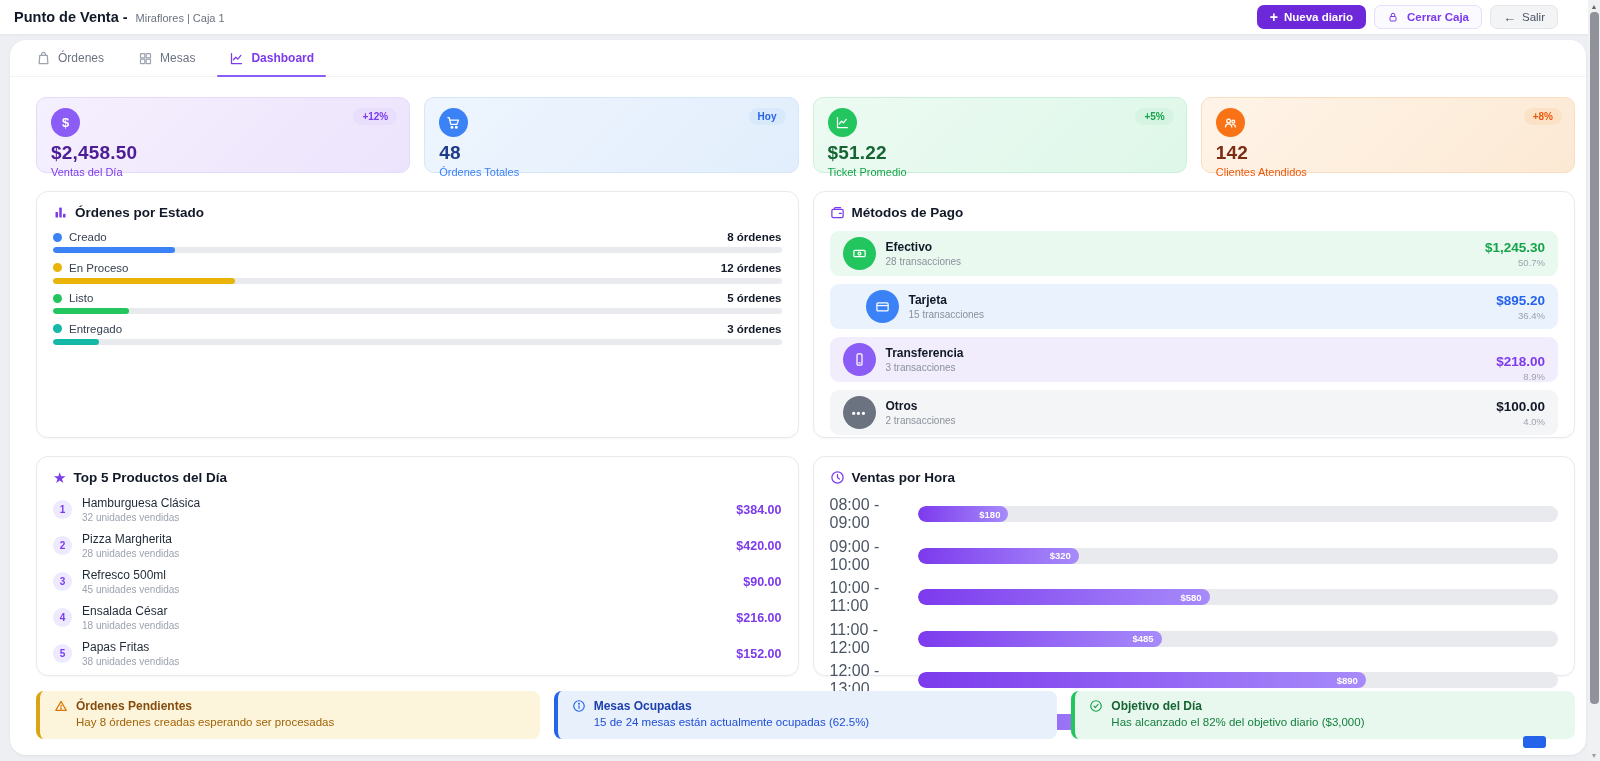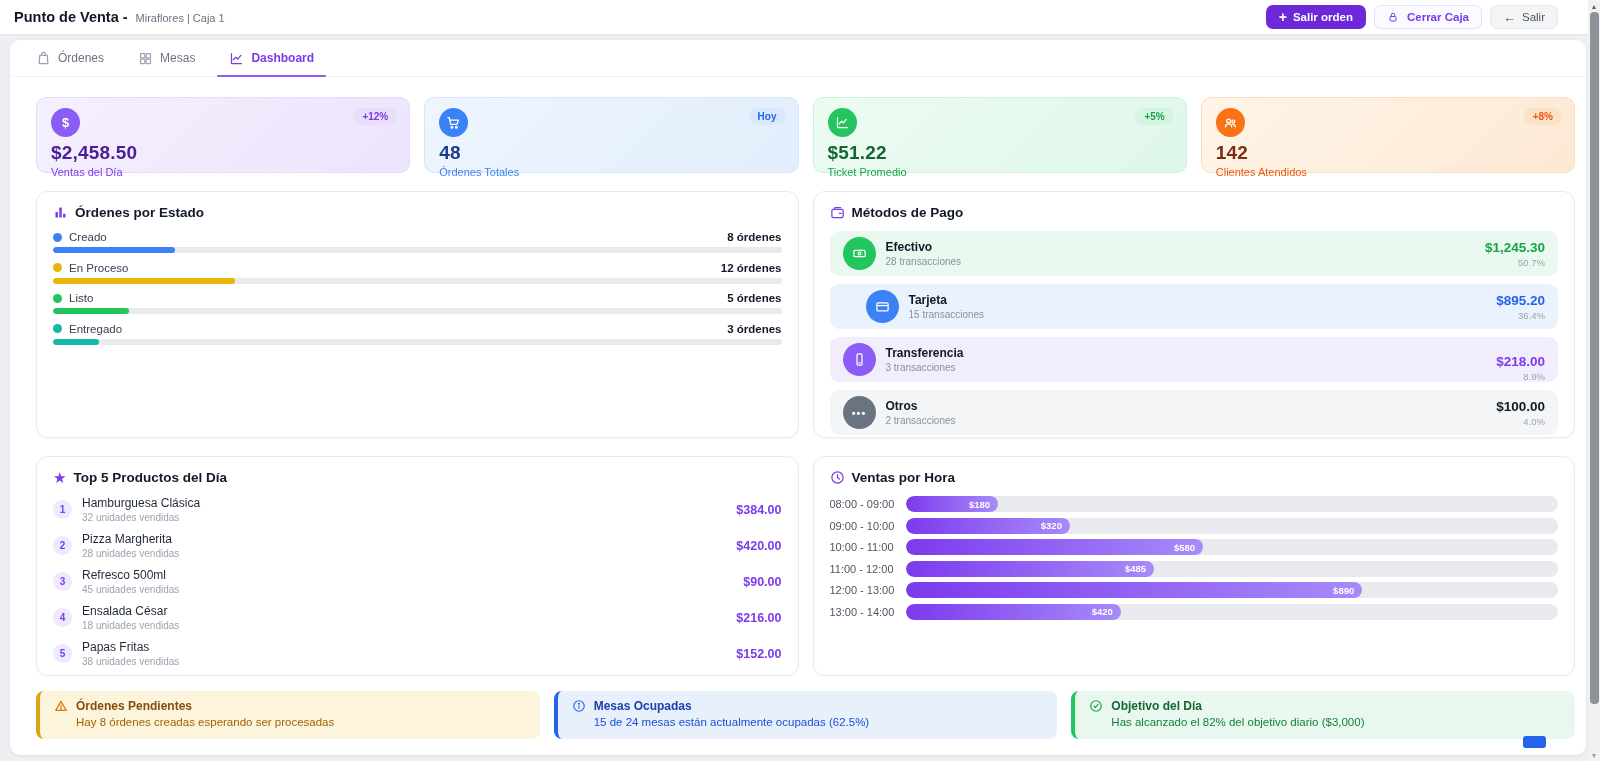--- a/index.html
+++ b/index.html
@@ -14,21 +14,21 @@
   .header-actions { margin-left:auto; display:flex; gap:8px; align-items:center; padding-right:28px; }
   .btn { height:24px; border-radius:7px; font-size:11.5px; display:inline-flex; align-items:center; gap:6px;
     padding:0 12px; border:1px solid transparent; cursor:pointer; white-space:nowrap; }
   .btn-primary { background:#6d28d9; color:#fff; font-weight:bold; }
   .btn-outline { background:#fbfaff; color:#7c3aed; border-color:#e4defa; font-weight:bold;gap:8px; }
   .btn-ghost { background:#f3f4f6; color:#4b5563; border-color:#e5e7eb; }
   .btn svg { width:12px; height:12px; }
 
   
   .content-card { position:absolute; left:10px; top:40px; width:1576px; height:715px; background:#fff;
-    border-radius:10px; box-shadow:0 1px 3px rgba(0,0,0,.06); }
+    border-radius:16px; box-shadow:0 1px 3px rgba(0,0,0,.06); }
 
   .tabbar { height:37px; display:flex; align-items:stretch; padding-left:14px; gap:10px; border-bottom:1px solid #f1f2f5; }
   .tab { display:flex; align-items:center; gap:7px; padding:0 12px; font-size:12px; color:#6b7280; cursor:pointer; position:relative; }
   .tab svg { width:15px; height:15px; stroke:#9ca3af; }
   .tab.active { color:#7c3aed; font-weight:bold; }
   .tab.active svg { stroke:#7c3aed; }
   .tab.active::after { content:""; position:absolute; left:0; right:0; bottom:-1px; height:2.5px; background:#8b5cf6; border-radius:2px; }
 
   .dash { padding:20px 11px 0 26px; }
 
@@ -81,21 +81,21 @@
   
   .prod-row { display:flex; align-items:center; margin-bottom:9px; }
   .rank { width:19px; height:19px; border-radius:50%; background:#ede9fe; color:#7c3aed; font-size:10px; font-weight:bold;
     display:flex; align-items:center; justify-content:center; margin-right:10px; flex:none; }
   .prod-name { font-size:12px; color:#1f2937; }
   .prod-sub { font-size:10px; color:#9ca3af; margin-top:2px; }
   .prod-total { margin-left:auto; font-size:12.5px; font-weight:bold; color:#7c3aed; }
 
   
   .hour-row { display:flex; align-items:center; margin-bottom:5.5px; }
-  .hour-label { width:76px; font-size:11px; color:#4b5563; flex:none; }
+  .hour-label { width:88px; font-size:16px; color:#4b5563; flex:none; }
   .hbar-track { flex:1; height:16px; background:#e9eaee; border-radius:8px; overflow:hidden; }
   .hbar-fill { height:100%; border-radius:8px; background:linear-gradient(90deg,#7c3aed,#a78bfa);
     display:flex; align-items:center; justify-content:flex-end; padding-right:8px; }
   .hbar-label { font-size:9.5px; font-weight:bold; color:#fff; }
 
   
   .alerts-grid { display:grid; grid-template-columns:repeat(3,1fr); gap:14px; }
   .alert { border-radius:8px; border-left:4px solid; padding:8px 14px 9px; height:48px; }
   .alert-head { display:flex; align-items:center; gap:8px; font-size:12px; font-weight:bold; }
   .alert-head svg { width:14px; height:14px; flex:none; }
@@ -118,21 +118,21 @@
 </style>
 </head>
 <body>
 
 <div class="app-header">
   <span class="app-title">Punto de Venta -</span>
   <span class="app-sub">Miraflores | Caja 1</span>
   <div class="header-actions">
     <button class="btn btn-primary">
       <span style="font-size:14px;line-height:1;">+</span>
-      <span>Salir orden</span>
+      <span>Nueva diario</span>
     </button>
     <button class="btn btn-outline">
       <span style="display:flex;">
         <svg viewBox="0 0 24 24" fill="none" stroke="#7c3aed" stroke-width="2" stroke-linecap="round">
             <rect x="6" y="11" width="12" height="9" rx="2"></rect>
             <path d="M8.5 11V8a3.5 3.5 0 0 1 7 0v3"></path>
           </svg>
       </span>
       <span>Cerrar Caja</span>
     </button>

